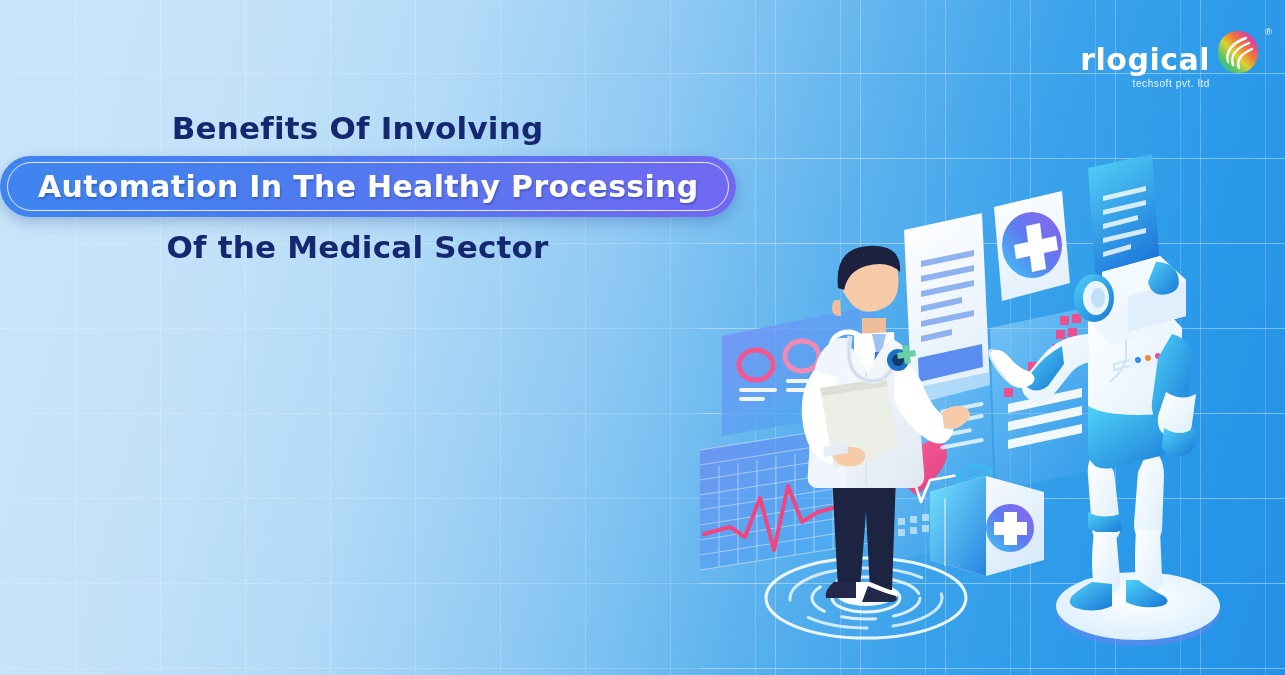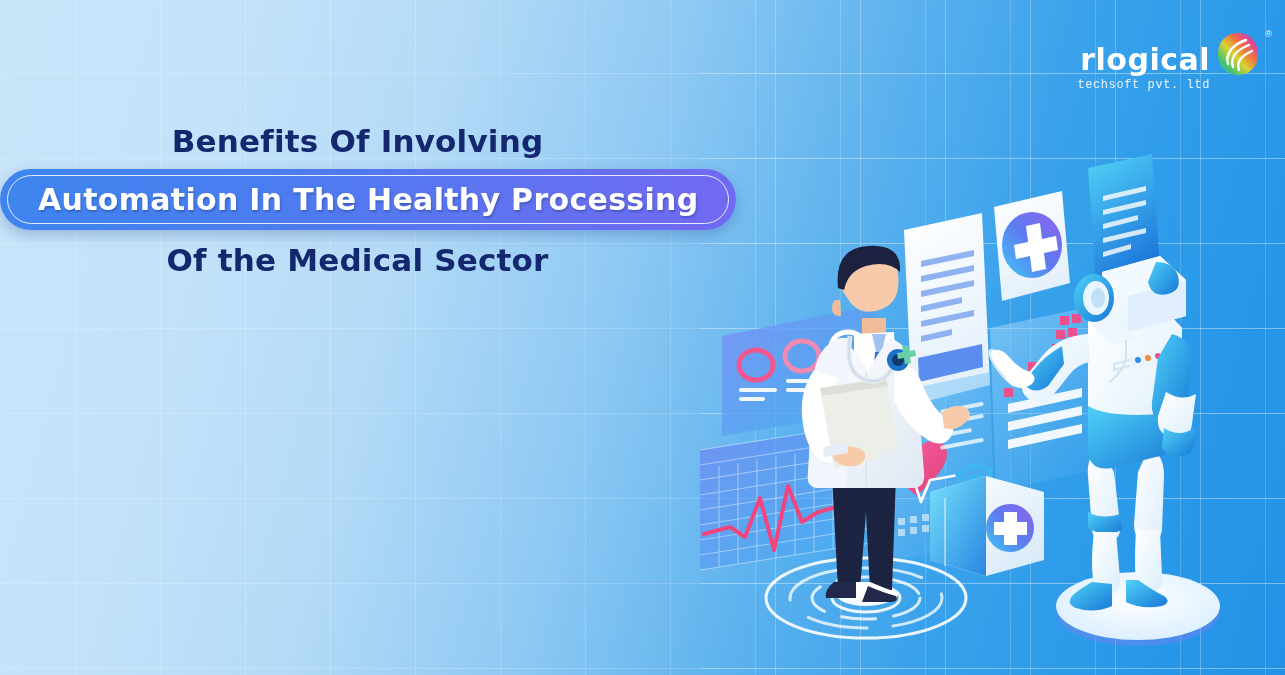--- a/index.html
+++ b/index.html
@@ -33,30 +33,30 @@
   }
 
   
   .logo{position:absolute;top:22px;right:25px;display:flex;align-items:flex-end;gap:6px;}
   .logo-txt{display:flex;flex-direction:column;align-items:flex-end;line-height:1;margin-top:23px;}
   .logo-word{
     font-size:30px;font-weight:700;color:#ffffff;letter-spacing:.5px;
     font-family:"DejaVu Sans", sans-serif;
   }
   .logo-sub{
-    font-size:12px;color:#eaf6ff;letter-spacing:.6px;margin-top:4px;
-    font-family:Liberation Mono, monospace;
+    font-size:10px;color:#eaf6ff;letter-spacing:.6px;margin-top:4px;
+    font-family:Liberation Sans, sans-serif;
   }
   .logo-mark{position:relative;width:44px;height:46px;margin-bottom:14px;}
   .logo-reg{
     position:absolute;top:-2px;right:-12px;font-size:9px;color:#ffffff;
   }
 
   
-  .headline{position:absolute;left:0;top:110px;width:715px;text-align:center;margin-top:13px;}
+  .headline{position:absolute;left:0;top:110px;width:715px;text-align:center;}
   .h-line1,.h-line3{
     font-size:31px;font-weight:700;color:#15276e;letter-spacing:.2px;
     font-family:"DejaVu Sans", sans-serif;
   }
   .h-line1{margin-bottom:10px;}
   .h-line3{margin-top:12px;}
   .pill-wrap{position:relative;display:block;margin:0 auto;}
   .pill{
     position:relative;display:inline-block;
     padding:13px 38px;

